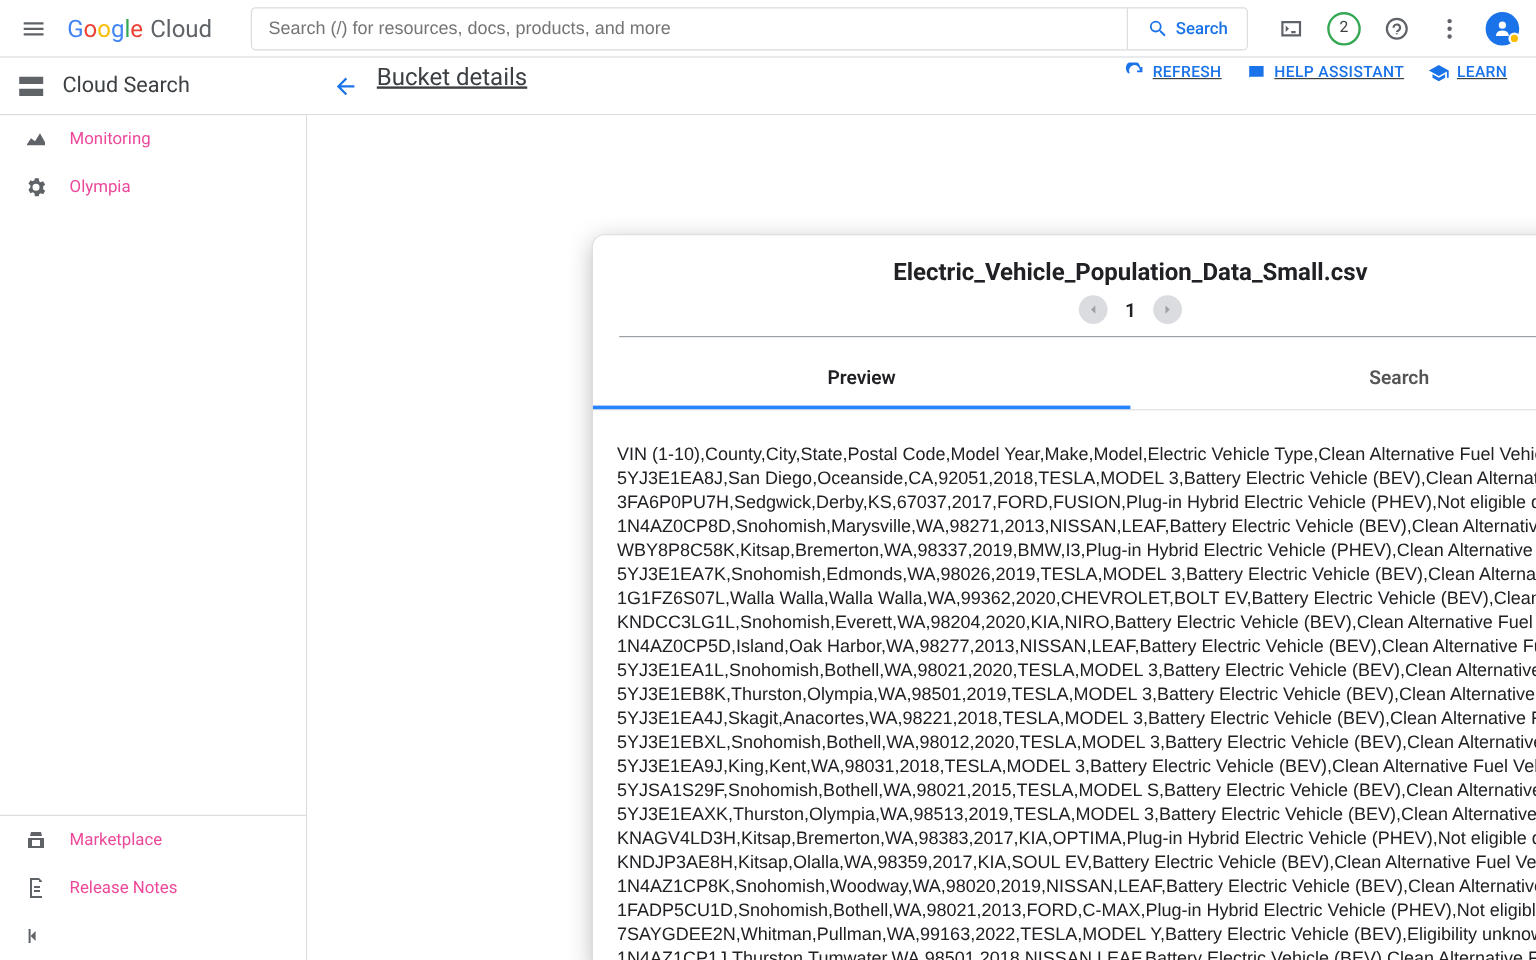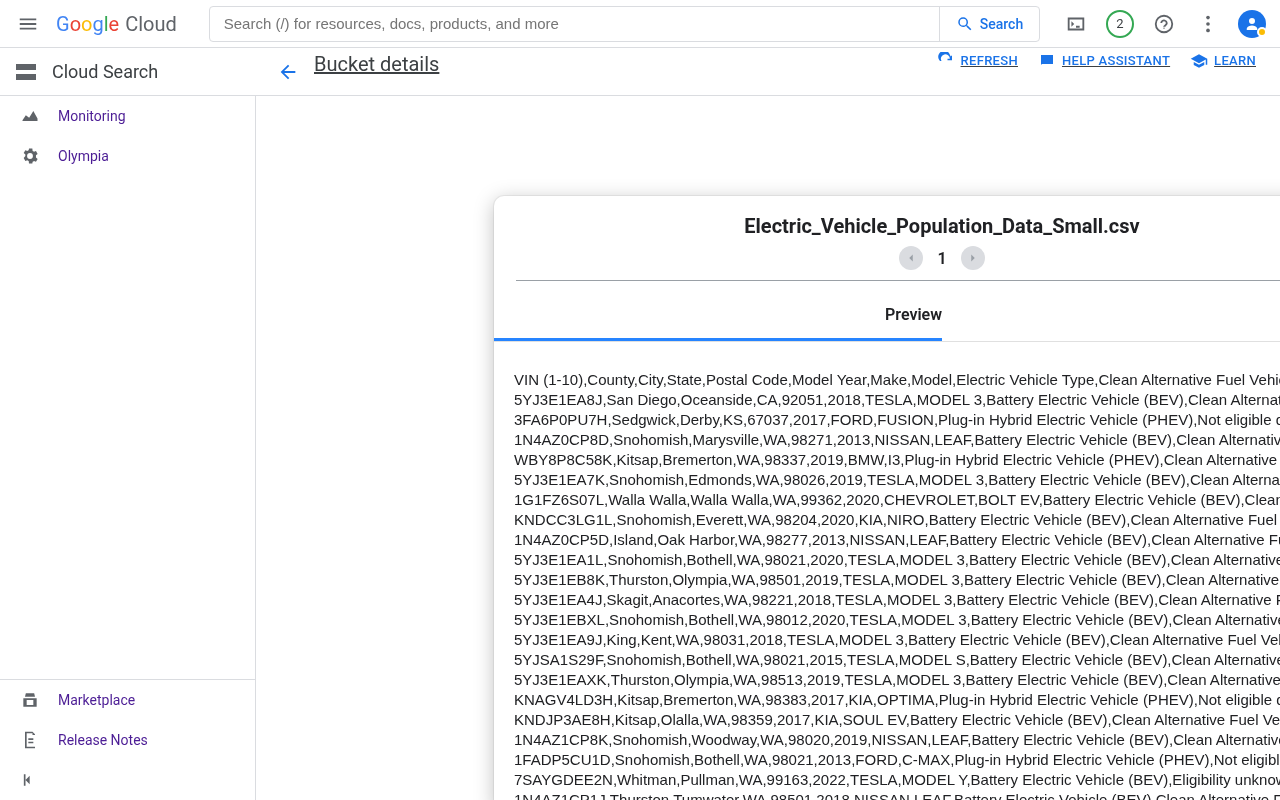--- a/index.html
+++ b/index.html
@@ -31,21 +31,21 @@
   .sub-content { flex:1; display:flex; align-items:flex-start; padding:0 24px 0 12px;text-decoration:underline;}
   .back-arrow{width:40px;height:40px;display:flex;align-items:center;justify-content:center;cursor:pointer}
   .back-arrow svg{width:22px;height:22px;fill:#1a73e8}
   .page-title{font-size:20px;color:#3c4043;margin-left:6px}
   .sub-actions{margin-left:auto;display:flex;gap:20px;align-items:center}
   .action-link{display:flex;align-items:center;gap:6px;color:#1a73e8;font-size:13px;font-weight:500;letter-spacing:.3px;cursor:pointer}
   .action-link svg{width:18px;height:18px;fill:#1a73e8}
   
   .body{display:flex;height:calc(800px - 48px - 48px);}
   .sidebar{width:256px;border-right:1px solid #dadce0;display:flex;flex-direction:column;height:100%}
-  .side-item{height:40px;display:flex;align-items:center;gap:18px;padding:0 20px;color:#4c1d95;font-size:14px;cursor:pointer}
+  .side-item{height:40px;display:flex;align-items:center;gap:18px;padding:0 20px;color:#ec4899;font-size:14px;cursor:pointer}
   .side-item svg{width:20px;height:20px;fill:#5f6368}
   .side-item.active{background:#e8f0fe;color:#1a73e8;border-left:3px solid #1a73e8;padding-left:17px}
   .side-item.active svg{fill:#1a73e8}
   .side-bottom{margin-top:auto;border-top:1px solid #dadce0}
   .collapse-btn{height:40px;display:flex;align-items:center;padding:0 18px;cursor:pointer}
   .collapse-btn svg{width:20px;height:20px;fill:#5f6368}
   .main{flex:1;position:relative;background:#fff;}
   
   .bg-peek{position:absolute;right:0;top:140px;display:flex;flex-direction:column;gap:26px;color:#5f6368;font-size:13px;white-space:nowrap;}
   .bg-peek .new{background:#1a73e8;color:#fff;font-size:11px;padding:1px 6px;border-radius:3px;margin-left:4px;font-weight:500}
@@ -56,21 +56,21 @@
   
   .modal{position:absolute;left:238px;top:100px;width:896px;height:614px;background:#fff;border-radius:10px;box-shadow:0 4px 20px rgba(0,0,0,.25), 0 0 0 1px rgba(0,0,0,.05);display:flex;flex-direction:column;overflow:hidden}
   .modal-header{padding:18px 22px 10px;position:relative;text-align:center}
   .modal-title{font-weight:700;font-size:20px;color:#202124}
   .pager{display:flex;align-items:center;justify-content:center;gap:14px;margin-top:8px}
   .pager .pg-btn{width:24px;height:24px;border-radius:50%;background:#dadce0;display:flex;align-items:center;justify-content:center;cursor:pointer}
   .pager .pg-btn svg{width:14px;height:14px;fill:#9aa0a6}
   .pager .pg-num{font-size:16px;font-weight:600;color:#202124}
   .modal-divider{height:1px;background:#9aa0a6;margin-top:10px}
   .tabs{display:flex;border-bottom:1px solid #e0e0e0}
-  .tab{flex:1;text-align:right;padding:14px 0;font-size:16px;font-weight:600;color:#555;cursor:pointer}
+  .tab{flex:1;text-align:center;padding:14px 0;font-size:16px;font-weight:600;color:#555;cursor:pointer}
   .tab.active{color:#202124;border-bottom:3px solid #2684ff}
   .preview-pane{flex:1;overflow:auto;padding:28px 20px 10px 20px;}
   .preview-pane::-webkit-scrollbar{width:10px;height:10px}
   .preview-pane::-webkit-scrollbar-thumb{background:#dadce0;border-radius:5px}
   .csv{font-family:Arial,sans-serif;font-size:15px;color:#202124;line-height:20px;white-space:nowrap}
   .csv div{margin:0}
 </style>
 </head>
 <body>
 

